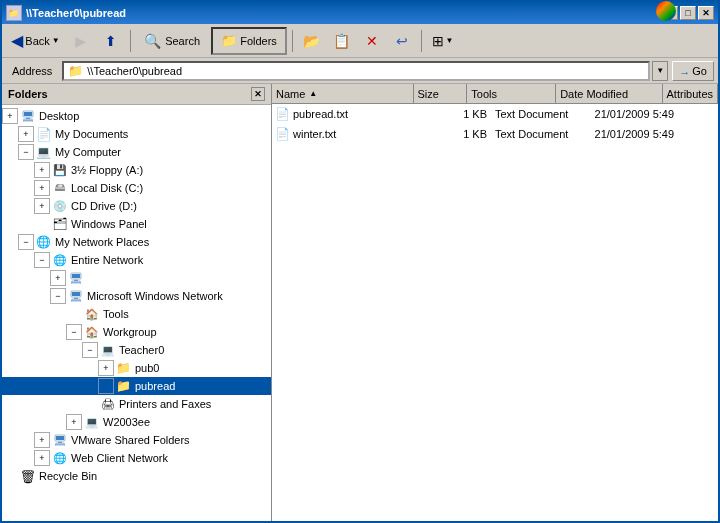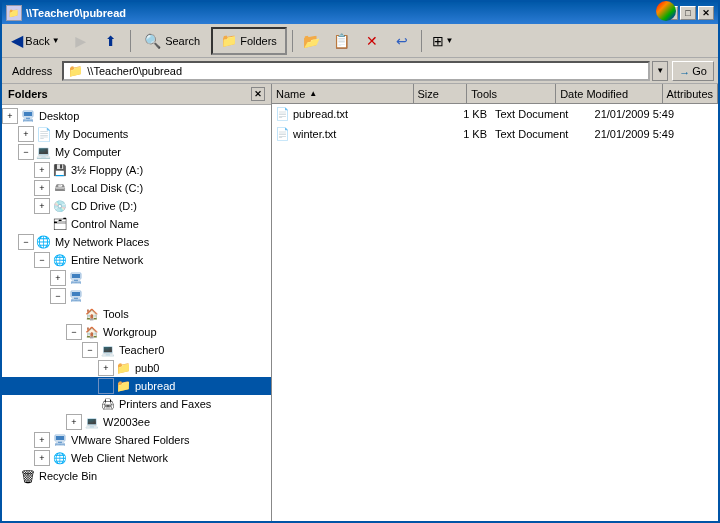--- a/index.html
+++ b/index.html
@@ -452,21 +452,21 @@
           <span class="tree-indent" style="width:32px;"></span>
           <div class="tree-expander">+</div>
           <span class="tree-icon" style="font-size:11px;">💿</span>
           <span class="tree-label">CD Drive (D:)</span>
         </div>
 
         <div class="tree-item">
           <span class="tree-indent" style="width:32px;"></span>
           <div class="tree-expander hidden"> </div>
           <span class="tree-icon" style="font-size:12px;">🗂</span>
-          <span class="tree-label">Control Name</span>
+          <span class="tree-label">Windows Panel</span>
         </div>
 
         <div class="tree-item">
           <span class="tree-indent" style="width:16px;"></span>
           <div class="tree-expander">−</div>
           <span class="tree-icon" style="font-size:12px;color:#4080c0;">🌐</span>
           <span class="tree-label">My Network Places</span>
         </div>
 
         <div class="tree-item">
@@ -479,20 +479,21 @@
         <div class="tree-item">
           <span class="tree-indent" style="width:48px;"></span>
           <div class="tree-expander">+</div>
           <span class="tree-icon" style="font-size:11px;color:#4080c0;">🖥</span>
         </div>
 
         <div class="tree-item">
           <span class="tree-indent" style="width:48px;"></span>
           <div class="tree-expander">−</div>
           <span class="tree-icon" style="font-size:11px;color:#4080c0;">🖥</span>
+          <span class="tree-label">Microsoft Windows Network</span>
         </div>
 
         <div class="tree-item">
           <span class="tree-indent" style="width:64px;"></span>
           <div class="tree-expander hidden"> </div>
           <span class="tree-icon" style="font-size:11px;">🏠</span>
           <span class="tree-label">Tools</span>
         </div>
 
         <div class="tree-item">

